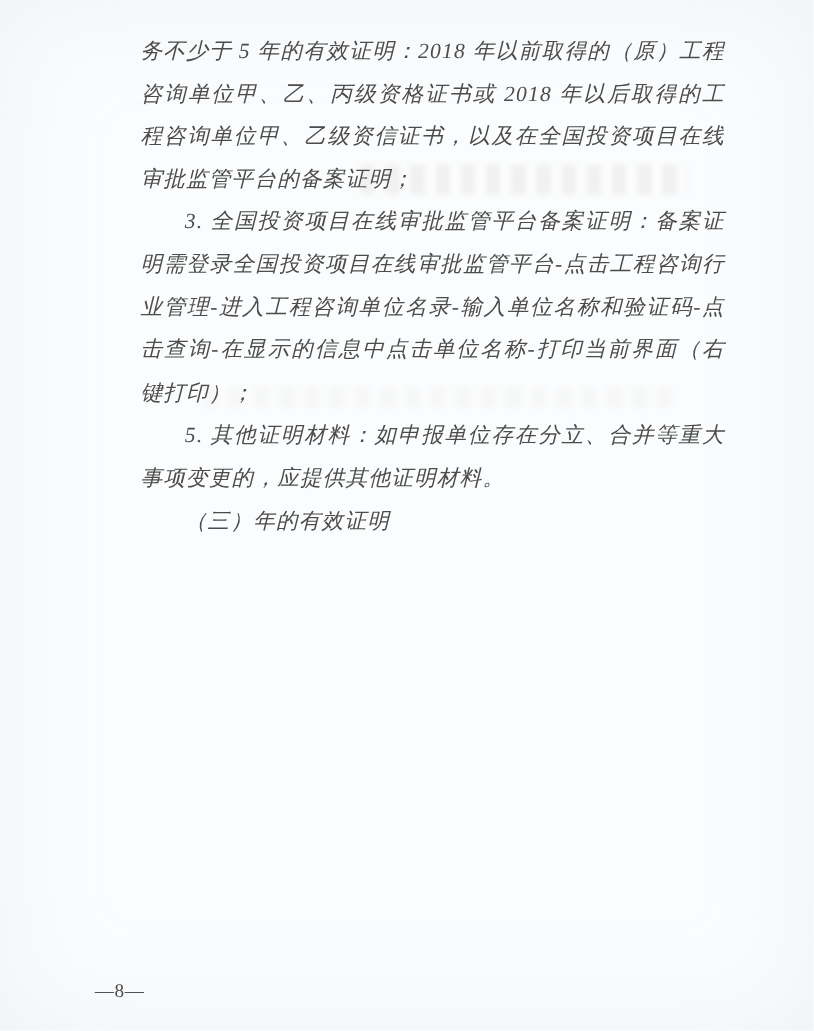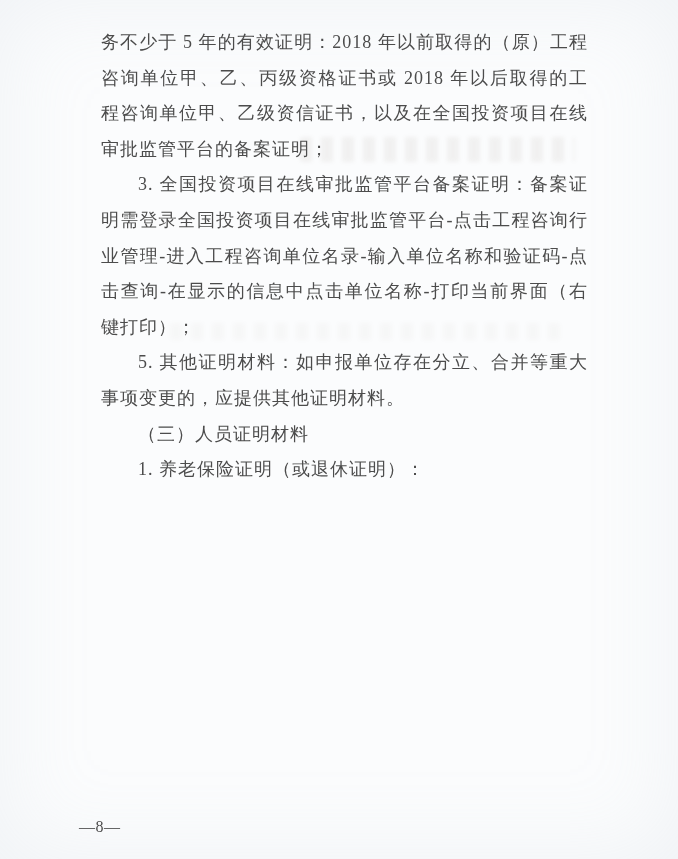--- a/index.html
+++ b/index.html
@@ -12,28 +12,29 @@
     width: 678px;
     height: 859px;
     background: #fbfcfd;
     overflow: hidden;
     box-shadow: inset 0 0 90px rgba(190, 202, 208, 0.18);
     font-family: "Liberation Serif", "DejaVu Serif", serif;
   }
   .doc-body {
     position: absolute;
     top: 25px;
-    left: 101px;
+    left: 117px;
     width: 487px;
     color: #4c4c4c;
     font-size: 18px;
     line-height: 35.6px;
     letter-spacing: 1px;
     text-align: justify;
     text-justify: inter-character;
+    font-style: italic;
   }
   .para {
     margin: 0;
     padding: 0;
   }
   .para.indent {
     text-indent: 37px;
   }
   .page-number {
     position: absolute;
@@ -77,19 +78,18 @@
 <div class="page">
 
   <div class="ghost ghost-1"></div>
   <div class="ghost ghost-2"></div>
 
   <div class="doc-body">
 
   <p class="para">务不少于 5 年的有效证明：2018 年以前取得的（原）工程咨询单位甲、乙、丙级资格证书或 2018 年以后取得的工程咨询单位甲、乙级资信证书，以及在全国投资项目在线审批监管平台的备案证明；</p>
       <p class="para indent">3. 全国投资项目在线审批监管平台备案证明：备案证明需登录全国投资项目在线审批监管平台-点击工程咨询行业管理-进入工程咨询单位名录-输入单位名称和验证码-点击查询-在显示的信息中点击单位名称-打印当前界面（右键打印）；</p>
       <p class="para indent">5. 其他证明材料：如申报单位存在分立、合并等重大事项变更的，应提供其他证明材料。</p>
-      <p class="para indent">（三）人员证明材料</p>
-      <p class="para indent">1. 养老保险证明（或退休证明）：</p>
+      <p class="para indent">（三）年的有效证明</p>
     </div>
 
   <div class="page-number">—8—</div>
 
 </div>
 
 </body></html>

